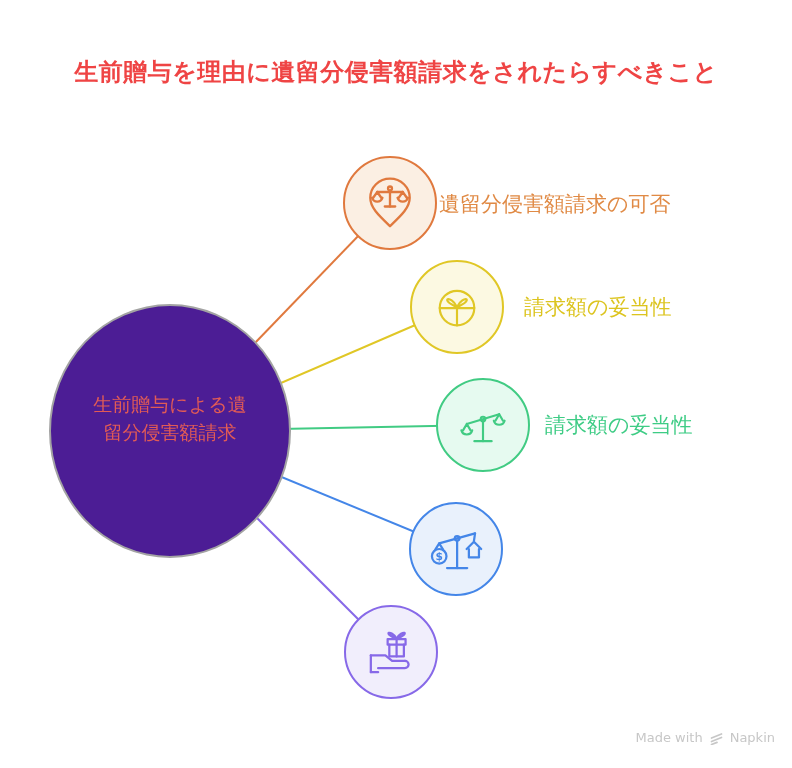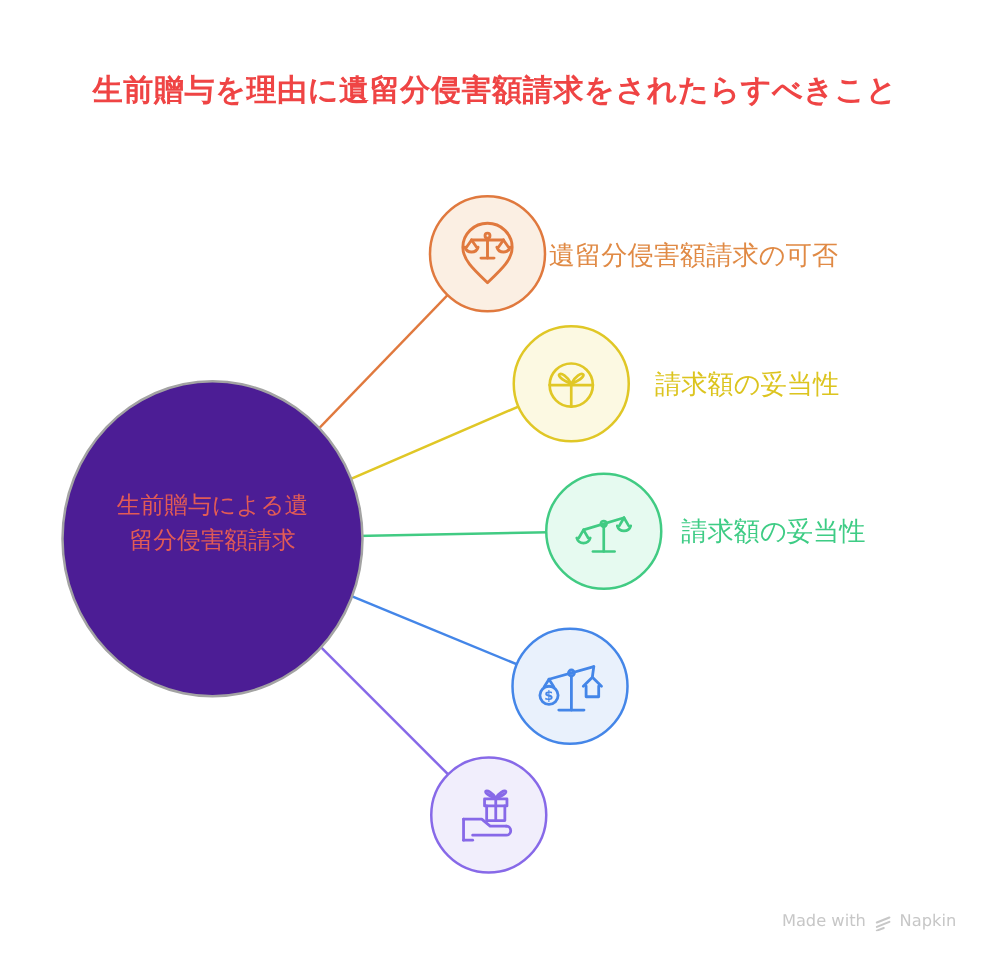--- a/index.html
+++ b/index.html
@@ -35,21 +35,21 @@
   .n1{left:410px;top:260px;}
   .n2{left:436px;top:378px;}
   .n3{left:409px;top:502px;}
   .n4{left:344px;top:605px;}
   .l0{left:439px;top:190px;}
   .l1{left:524px;top:293px;}
   .l2{left:545px;top:411px;}
   .l3{left:524px;top:535px;}
   .l4{left:455px;top:635px;}
   .footer{
-    position:absolute;right:27px;bottom:23px;display:flex;align-items:center;gap:6px;
+    position:absolute;right:17px;bottom:23px;display:flex;align-items:center;gap:6px;
     color:#c7c7c7;font-size:13px;z-index:3;
   }
   .footer svg{display:block;}
 </style>
 </head>
 <body>
 
 <div class="page">
 
   <div class="title">生前贈与を理由に遺留分侵害額請求をされたらすべきこと</div>

